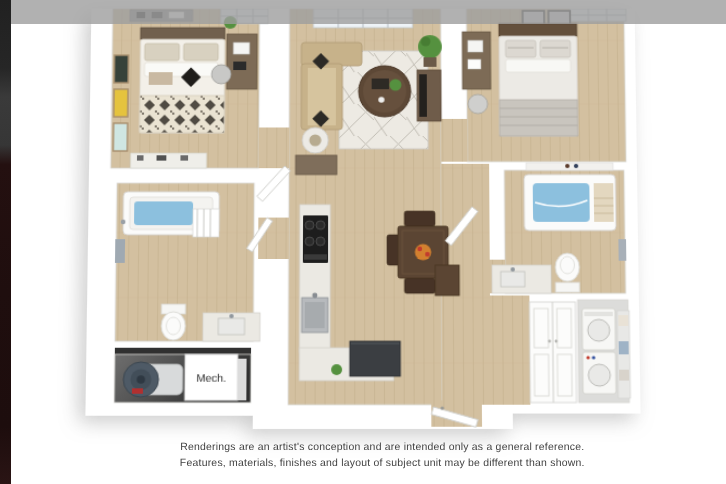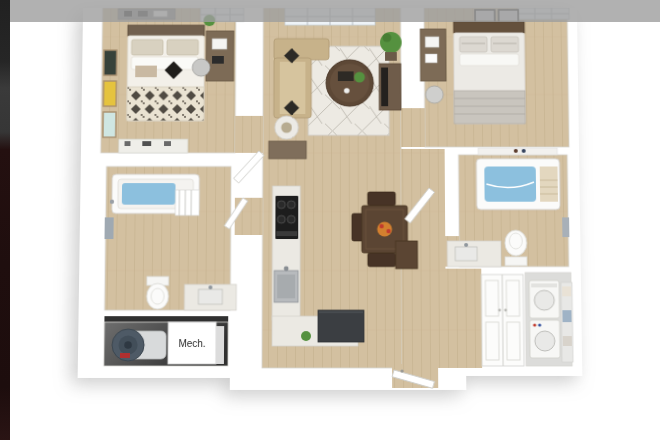--- a/index.html
+++ b/index.html
@@ -355,14 +355,16 @@
         <rect x="493" y="336" width="9" height="10" fill="#d8d3cb"></rect>
       </g>
     </g>
   </svg>
   </div>
 
   <div class="top-bar"></div>
   <div class="left-strip"></div>
 
   <div class="disclaimer">
+    <div>Renderings are an artist's conception and are intended only as a general reference.</div>
+    <div>Features, materials, finishes and layout of subject unit may be different than shown.</div>
   </div>
 </div>
 
 </body></html>

